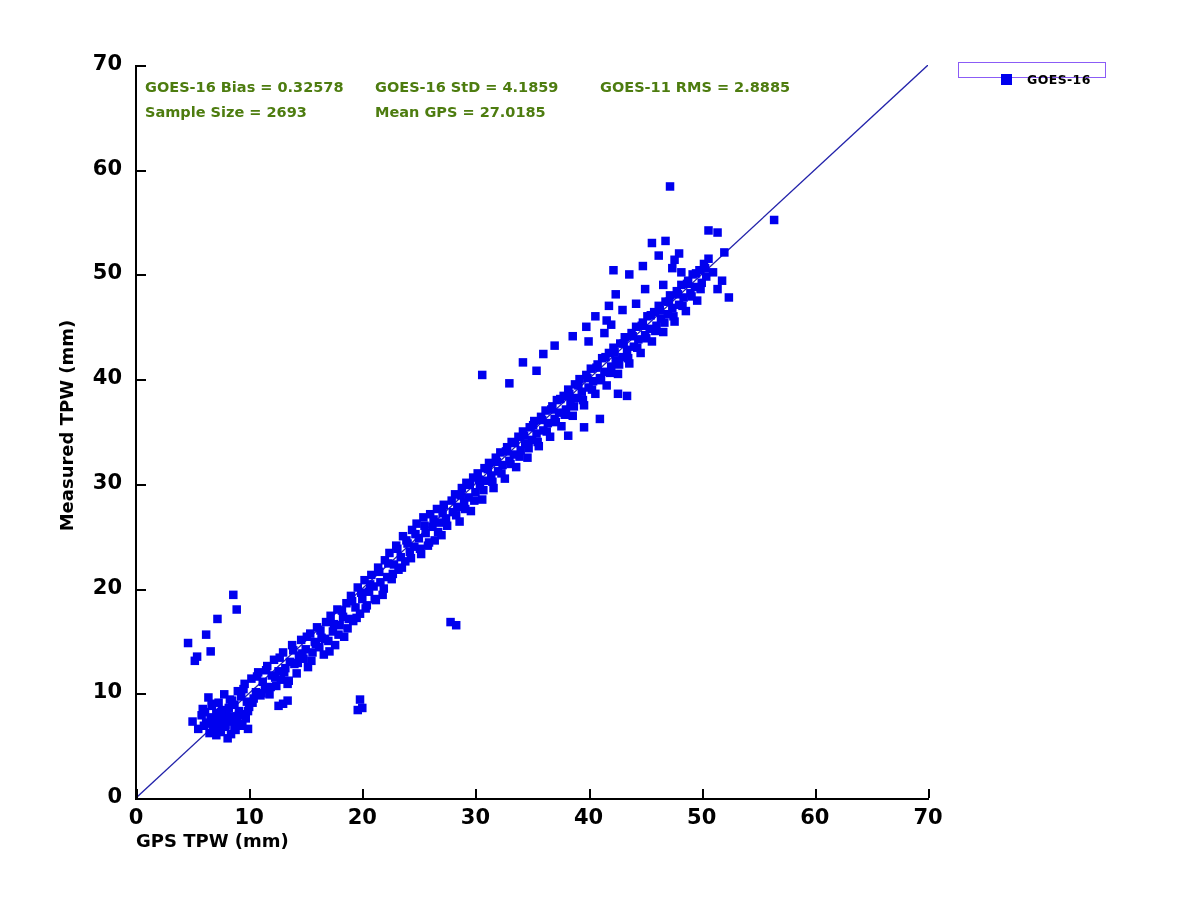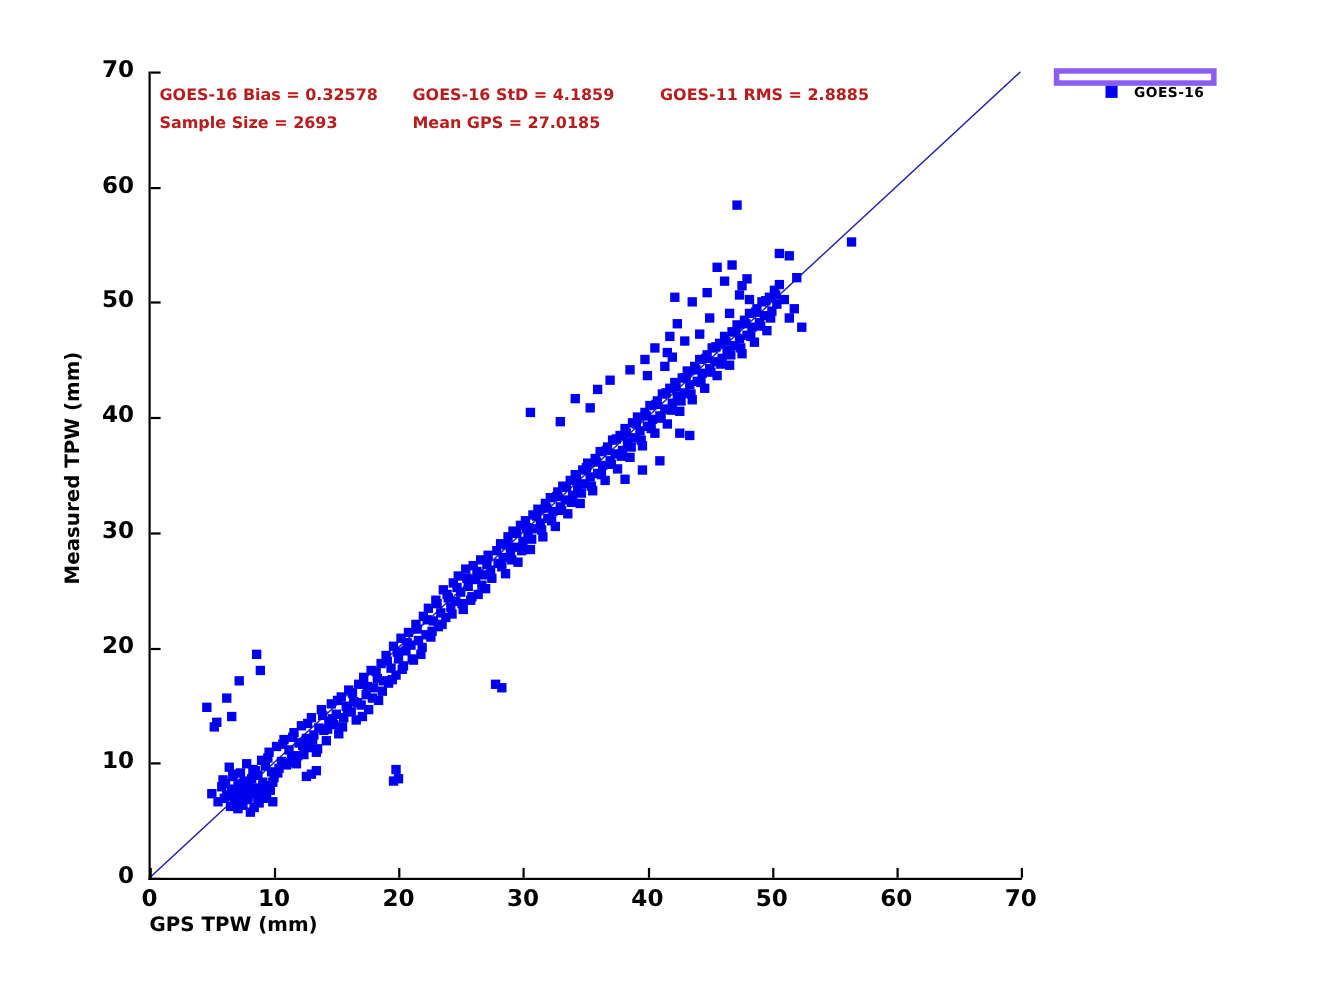--- a/index.html
+++ b/index.html
@@ -132,37 +132,37 @@
     color: #000000;
     transform: rotate(-90deg);
     transform-origin: center center;
   }
 
   
   .annotation {
     position: absolute;
     font-size: 14.5px;
     font-weight: bold;
-    color: #b91c1c;
+    color: #4d7c0f;
     white-space: nowrap;
   }
   #ann-bias       { left: 145px; top: 79px; }
   #ann-std        { left: 375px; top: 79px; }
   #ann-rms        { left: 600px; top: 79px; }
   #ann-sample     { left: 145px; top: 104px; }
   #ann-meangps    { left: 375px; top: 104px; }
 
   
   #legend {
     position: absolute;
     left: 958px;
     top: 62px;
     width: 148px;
     height: 16px;
-    border: 5px solid #8b5cf6;
+    border: 1px solid #8b5cf6;
     background: #ffffff;
     box-sizing: border-box;
   }
   #legend-marker {
     position: absolute;
     left: 42px;
     top: 11px;
     width: 11px;
     height: 11px;
     background: #0000ee;

